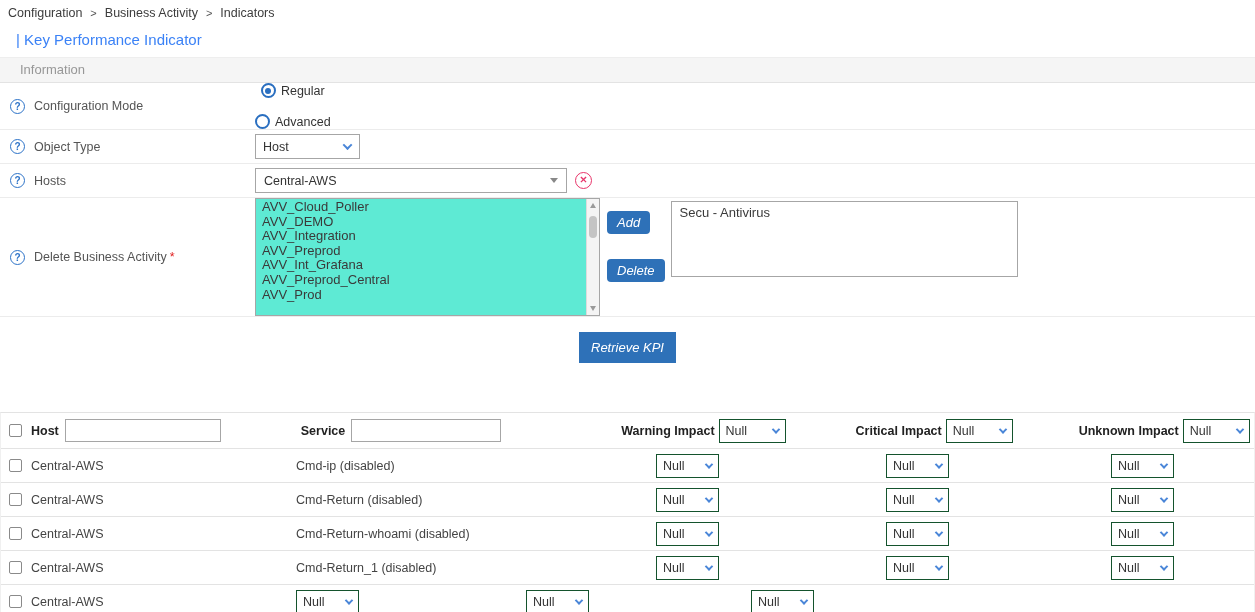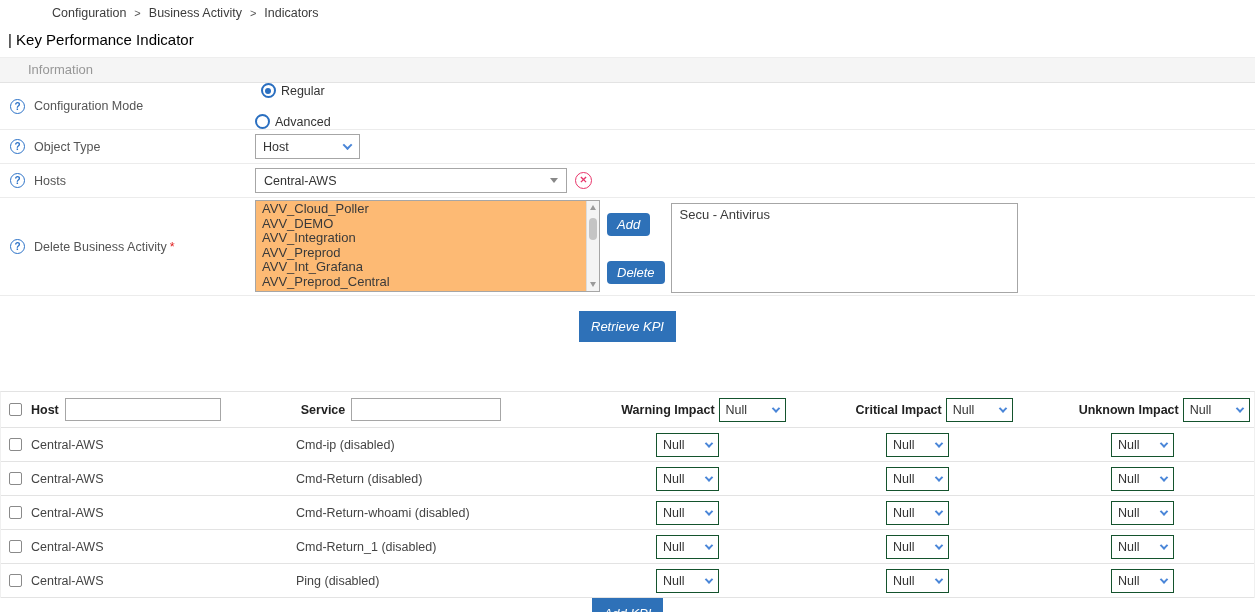--- a/index.html
+++ b/index.html
@@ -3,26 +3,26 @@
 <meta charset="utf-8">
 <style>
   * { box-sizing: border-box; }
   html,body { margin:0; padding:0; }
   body {
     width:1255px; height:612px; overflow:hidden;
     font-family:"Liberation Sans", sans-serif;
     font-size:13px; color:#333; background:#fff;
   }
   
-  .breadcrumb { padding:6px 0 2px 8px; font-size:12.5px; color:#3c3c3c;margin-left:44px; }
+  .breadcrumb { padding:6px 0 2px 8px; font-size:12.5px; color:#3c3c3c; }
   .breadcrumb .sep { margin:0 8px; color:#555; font-size:11px; }
-  .page-title { padding:9px 0 9px 8px; font-size:15px; color:#000000; }
+  .page-title { padding:9px 0 9px 16px; font-size:15px; color:#3b82f6; }
   .section-header {
     background:#f5f5f5; color:#979797; font-size:13px;
-    padding:4px 28px 5px; border-top:1px solid #eeeeee; border-bottom:1px solid #e3e3e3;
+    padding:4px 20px 5px; border-top:1px solid #eeeeee; border-bottom:1px solid #e3e3e3;
   }
   
   .form-row { display:flex; align-items:center; border-bottom:1px solid #ececec; min-height:34px; padding-left:10px; }
   .form-row.tall { min-height:98px; align-items:center; }
   .form-label { flex:0 0 245px; display:flex; align-items:center; gap:9px; color:#555; font-size:12.5px; }
   .req { color:#e02020; margin-left:3px; }
   .help {
     flex:0 0 15px; width:15px; height:15px; border:1px solid #2d73c8; border-radius:50%;
     color:#2d73c8; font-size:10px; font-weight:bold; line-height:13px; text-align:center; background:#fff;
   }
@@ -37,31 +37,31 @@
     align-items:center; justify-content:space-between; padding:0 8px 0 7px; color:#333; font-size:12.5px;
   }
   .chev { width:7px; height:7px; border-right:2px solid #4a86d8; border-bottom:2px solid #4a86d8; transform:rotate(45deg) translate(-1px,-1px); }
   .obj-select { width:105px; }
   
   .combo { width:312px; height:25px; border:1px solid #a6a6a6; background:#fff; display:inline-flex; align-items:center; justify-content:space-between; padding:0 8px; font-size:12.5px; color:#333; }
   .caret-down { width:0; height:0; border-left:4px solid transparent; border-right:4px solid transparent; border-top:5px solid #888; }
   .remove-icon { width:17px; height:17px; border:1.5px solid #e8356a; border-radius:50%; color:#e8356a; font-size:9.5px; line-height:14px; text-align:center; margin-left:8px; font-weight:bold; }
   
   .ba-widget { display:flex; align-items:flex-start; }
-  .listbox { position:relative; width:345px; height:92px; border:1px solid #a6a6a6; background:#fdba74; overflow:hidden; }
+  .listbox { position:relative; width:345px; height:118px; border:1px solid #a6a6a6; background:#5eead4; overflow:hidden; }
   .listbox .items { padding:1px 6px; }
   .listbox .item { font-size:13px; color:#3a3a3a; line-height:14.6px; white-space:nowrap; }
   .sb { position:absolute; top:0; right:0; bottom:0; width:13px; background:#f4f4f4; border-left:1px solid #dcdcdc; }
   .sb .up, .sb .dn { position:absolute; left:3px; width:0; height:0; border-left:3.5px solid transparent; border-right:3.5px solid transparent; }
   .sb .up { top:4px; border-bottom:5px solid #9a9a9a; }
   .sb .dn { bottom:4px; border-top:5px solid #9a9a9a; }
   .sb .thumb { position:absolute; top:17px; left:2px; width:8px; height:22px; background:#c4c4c4; border-radius:4px; }
   .ba-btns { display:flex; flex-direction:column; margin:13px 6px 0 7px; gap:25px; align-items:flex-start; }
   .btn { background:#2e71b8; color:#fff; border:none; border-radius:4px; font-family:"Liberation Sans",sans-serif; font-size:13px; padding:4px 10px; cursor:pointer;font-style:italic; }
-  .listbox2 { width:347px; height:90px; border:1px solid #a6a6a6; background:#fff; padding:3px 8px; margin-top:3px; overflow:hidden; }
+  .listbox2 { width:347px; height:76px; border:1px solid #a6a6a6; background:#fff; padding:3px 8px; margin-top:3px; overflow:hidden; }
   .listbox2 .item { font-size:13px; color:#3a3a3a; line-height:15px; }
   .center-btn-row { text-align:center; margin-top:15px; }
   .btn-lg { padding:8px 12px; border-radius:0; }
   
   .kpi-table { margin-top:49px; border-top:1px solid #e3e3e3; border-left:1px solid #f0f0f0; border-right:1px solid #f0f0f0; }
   .t-header { display:flex; align-items:center; height:36px; border-bottom:1px solid #e3e3e3; }
   .t-row { display:flex; align-items:center; height:34px; border-bottom:1px solid #e3e3e3; color:#444; font-size:12.5px; }
   .c-check { flex:0 0 30px; padding-left:8px; display:flex; align-items:center; }
   .checkbox { width:13px; height:13px; border:1px solid #8a8a8a; border-radius:2px; background:#fff; }
   .c-host { flex:0 0 265px; }
@@ -267,21 +267,20 @@
           <span>Null</span>
           <span class="chev"></span>
         </span></span>
   </div>
 
   <div class="t-row">
     <div class="c-check">
         <span class="checkbox"></span>
       </div>
     <span class="c-host">Central-AWS</span>
-    <span class="c-service">Ping (disabled)</span>
     <span class="c-sel"><span class="mini-select">
           <span>Null</span>
           <span class="chev"></span>
         </span></span>
     <span class="c-sel2"><span class="mini-select">
           <span>Null</span>
           <span class="chev"></span>
         </span></span>
     <span><span class="mini-select">
           <span>Null</span>

